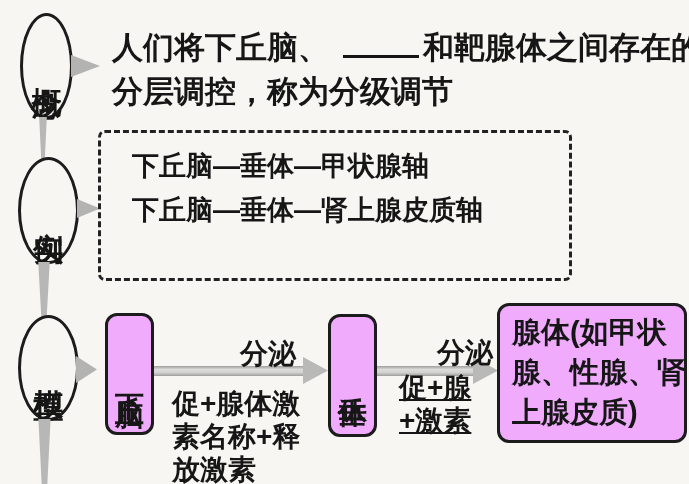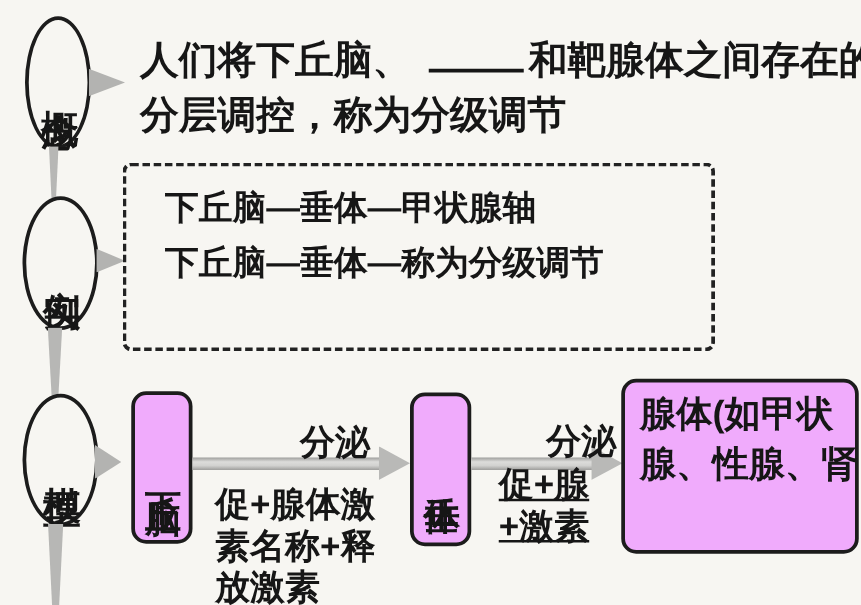--- a/index.html
+++ b/index.html
@@ -155,21 +155,21 @@
 
   <div class="concept-text">
     <div>
       <span>人们将下丘脑、</span><span class="blank"></span><span>和靶腺体之间存在的</span>
     </div>
     <div>分层调控，称为分级调节</div>
   </div>
 
   <div class="dashed-box">
     <div>下丘脑—垂体—甲状腺轴</div>
-    <div>下丘脑—垂体—称为分级调节</div>
+    <div>下丘脑—垂体—肾上腺皮质轴</div>
   </div>
 
   <div class="node" id="node-hypothalamus">
     <span class="v-text">下丘脑</span>
   </div>
 
   <div class="arrow-body" id="arrow1-body"></div>
   <div class="arrow-head" id="arrow1-head"></div>
   <div class="arrow-top-label" id="secretion-1">分泌</div>
   <div class="arrow-sub" id="sub-1">
@@ -186,15 +186,16 @@
   <div class="arrow-head" id="arrow2-head"></div>
   <div class="arrow-top-label" id="secretion-2">分泌</div>
   <div class="arrow-sub" id="sub-2">
     <div>促+腺</div>
     <div>+激素</div>
   </div>
 
   <div class="node" id="node-gland">
     <div>腺体(如甲状</div>
     <div>腺、性腺、肾</div>
+    <div>上腺皮质)</div>
   </div>
 
 </div>
 
 </body></html>

